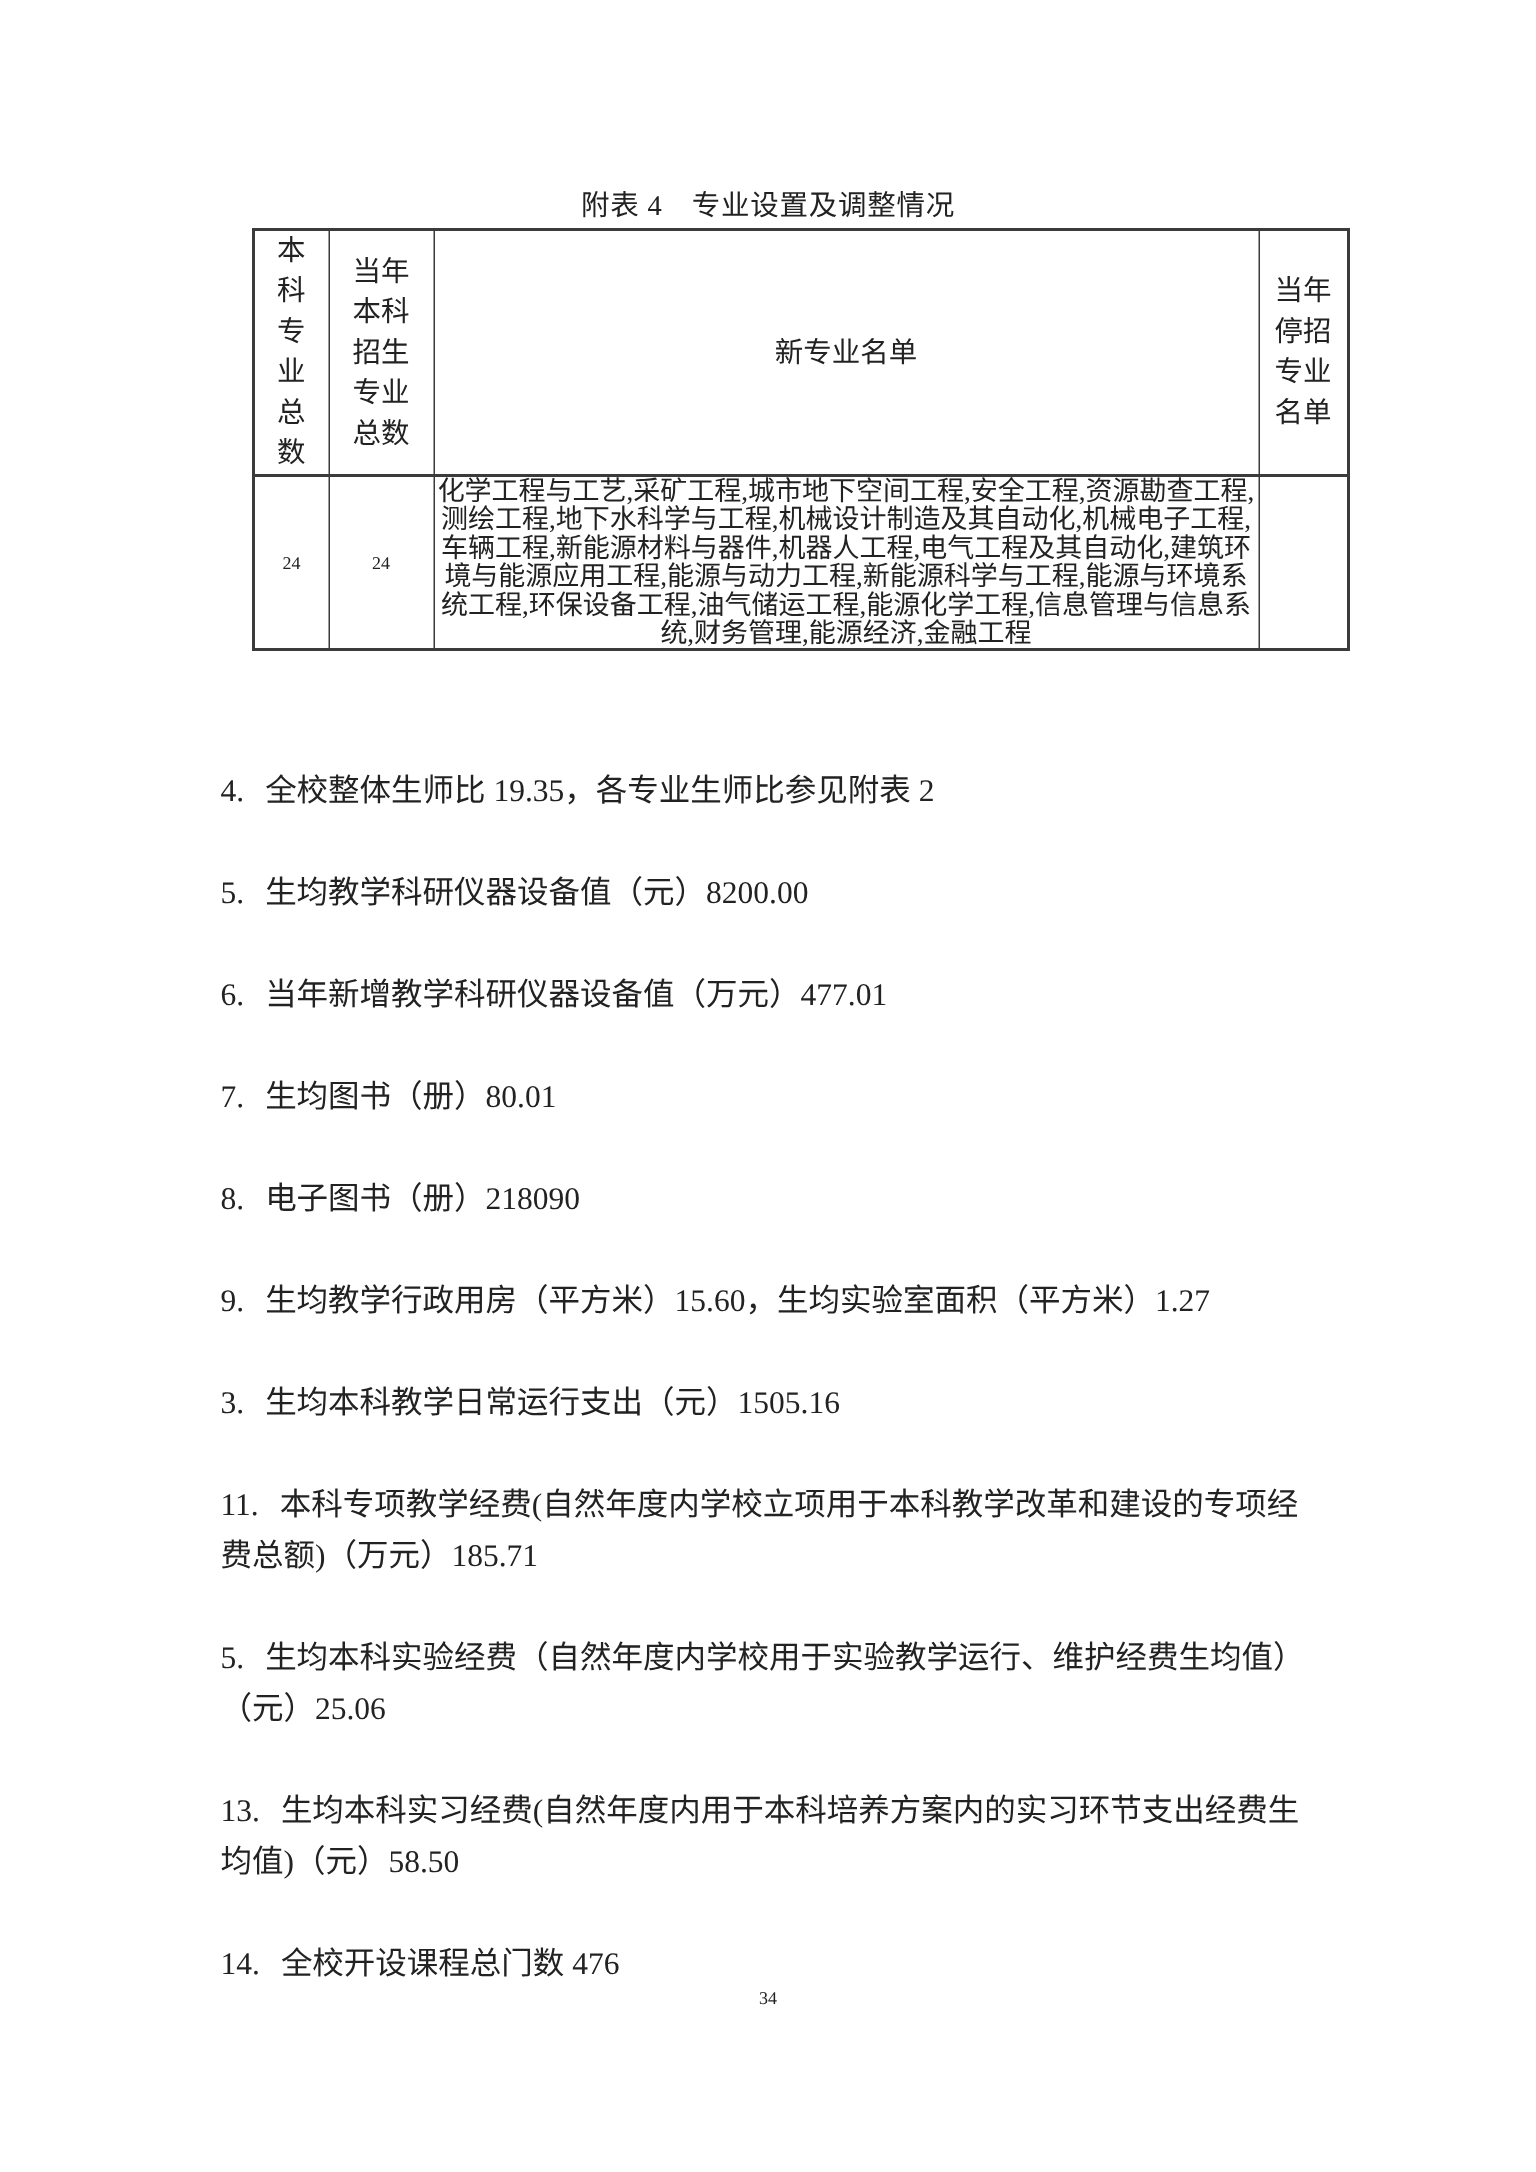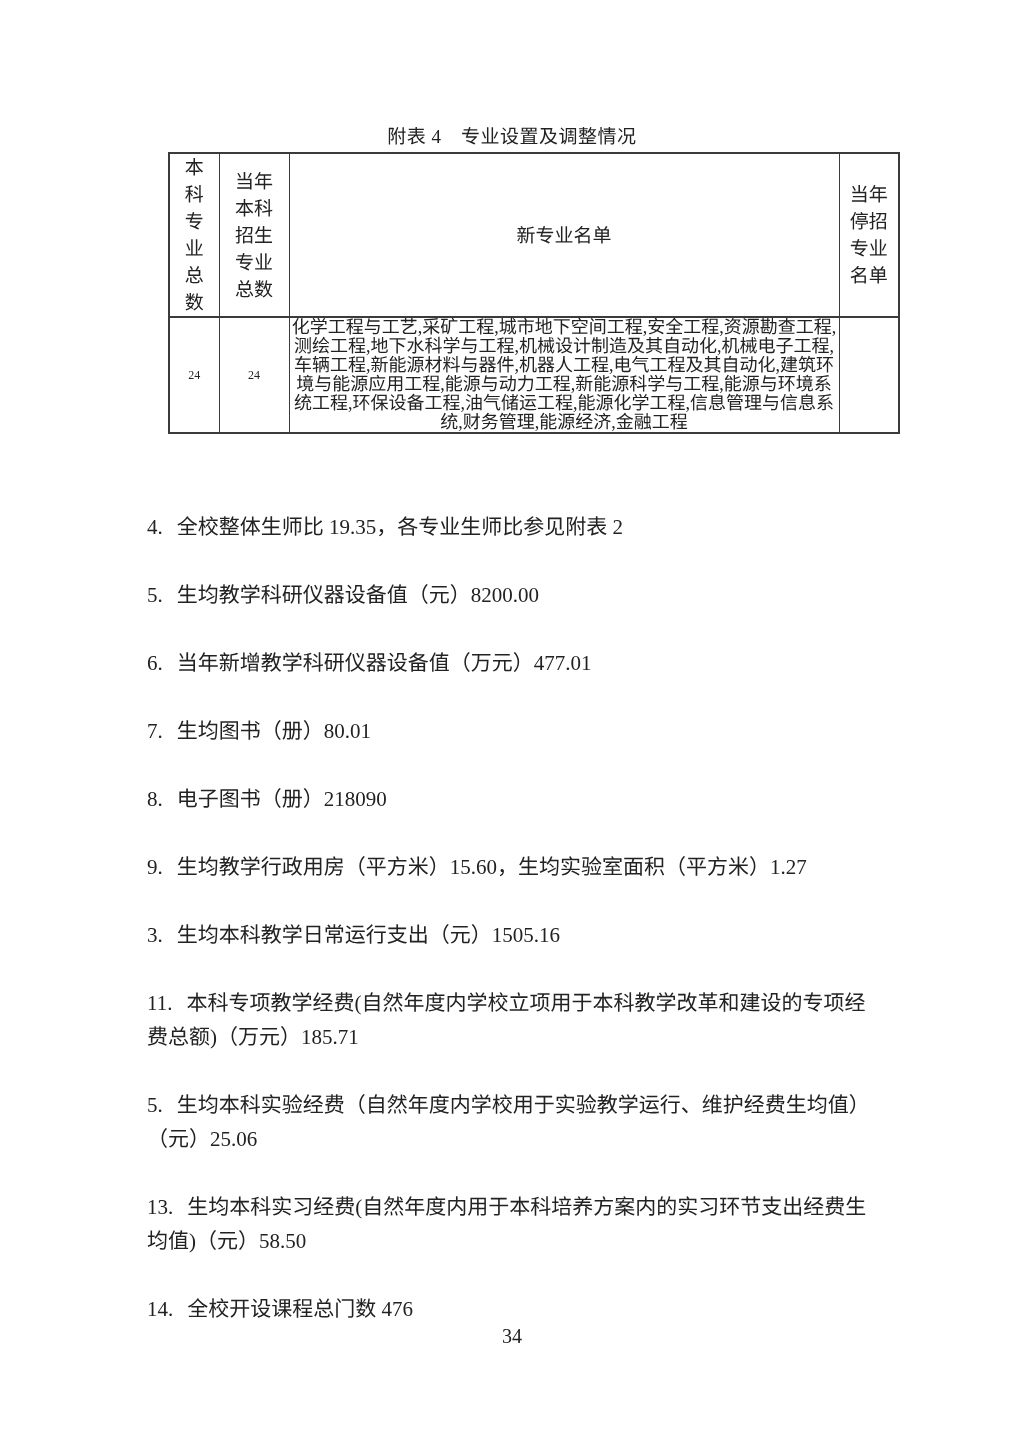--- a/index.html
+++ b/index.html
@@ -87,21 +87,21 @@
   }
   .items .num {
     margin-right: 14px;
   }
   .page-num {
     position: absolute;
     top: 1325px;
     left: 0;
     width: 1024px;
     text-align: center;
-    font-size: 20px;
+    font-size: 12px;
   }
 </style>
 </head>
 <body>
 
 <div class="page">
 
   <h1 class="doc-title">附表 4　专业设置及调整情况</h1>
 
   <table class="majors">

